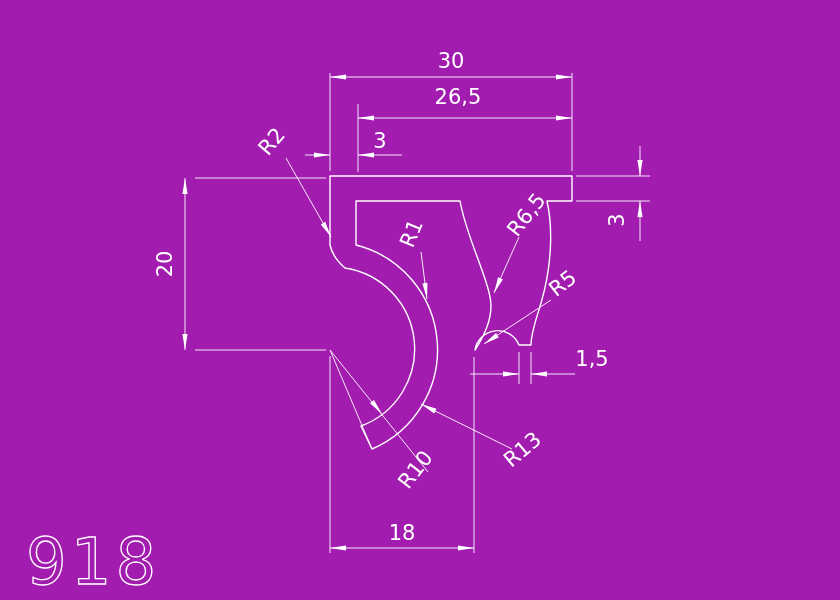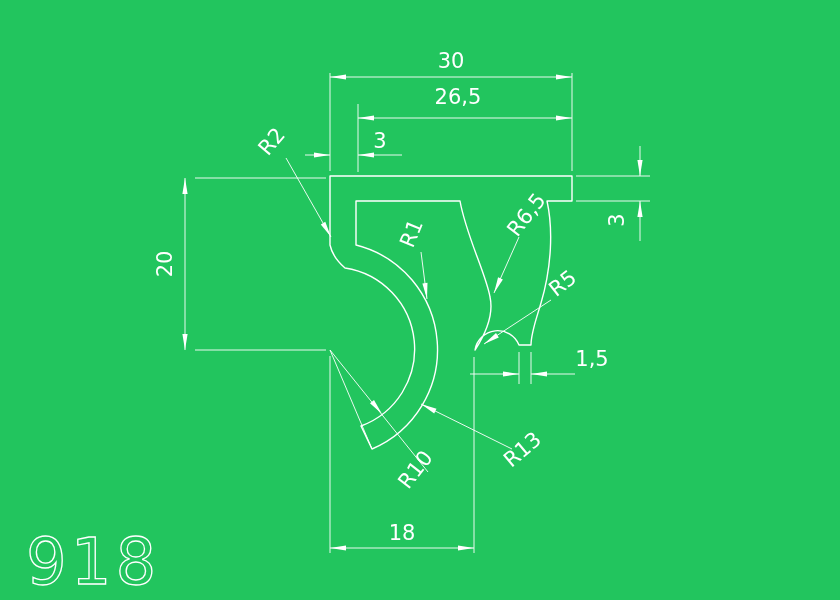--- a/index.html
+++ b/index.html
@@ -1,18 +1,18 @@
 <!DOCTYPE html>
 <html><head>
 <meta charset="utf-8">
 <style>
   html,body{margin:0;padding:0;background:#10151c;}
   .canvas-wrap{
     width:840px;height:600px;overflow:hidden;position:relative;
-    background:#22c55e;
+    background:#a21caf;
     font-family:"DejaVu Sans", sans-serif;
   }
   svg{display:block;}
   text{
     font-family:"DejaVu Sans", sans-serif;
     fill:#ffffff;
     font-size:21px;
   }
   .geom{stroke:#ffffff;stroke-width:1.4;fill:none;stroke-linejoin:round;stroke-linecap:round;}
   .dim{stroke:#ffffff;stroke-width:0.9;fill:none;stroke-linecap:butt;}

